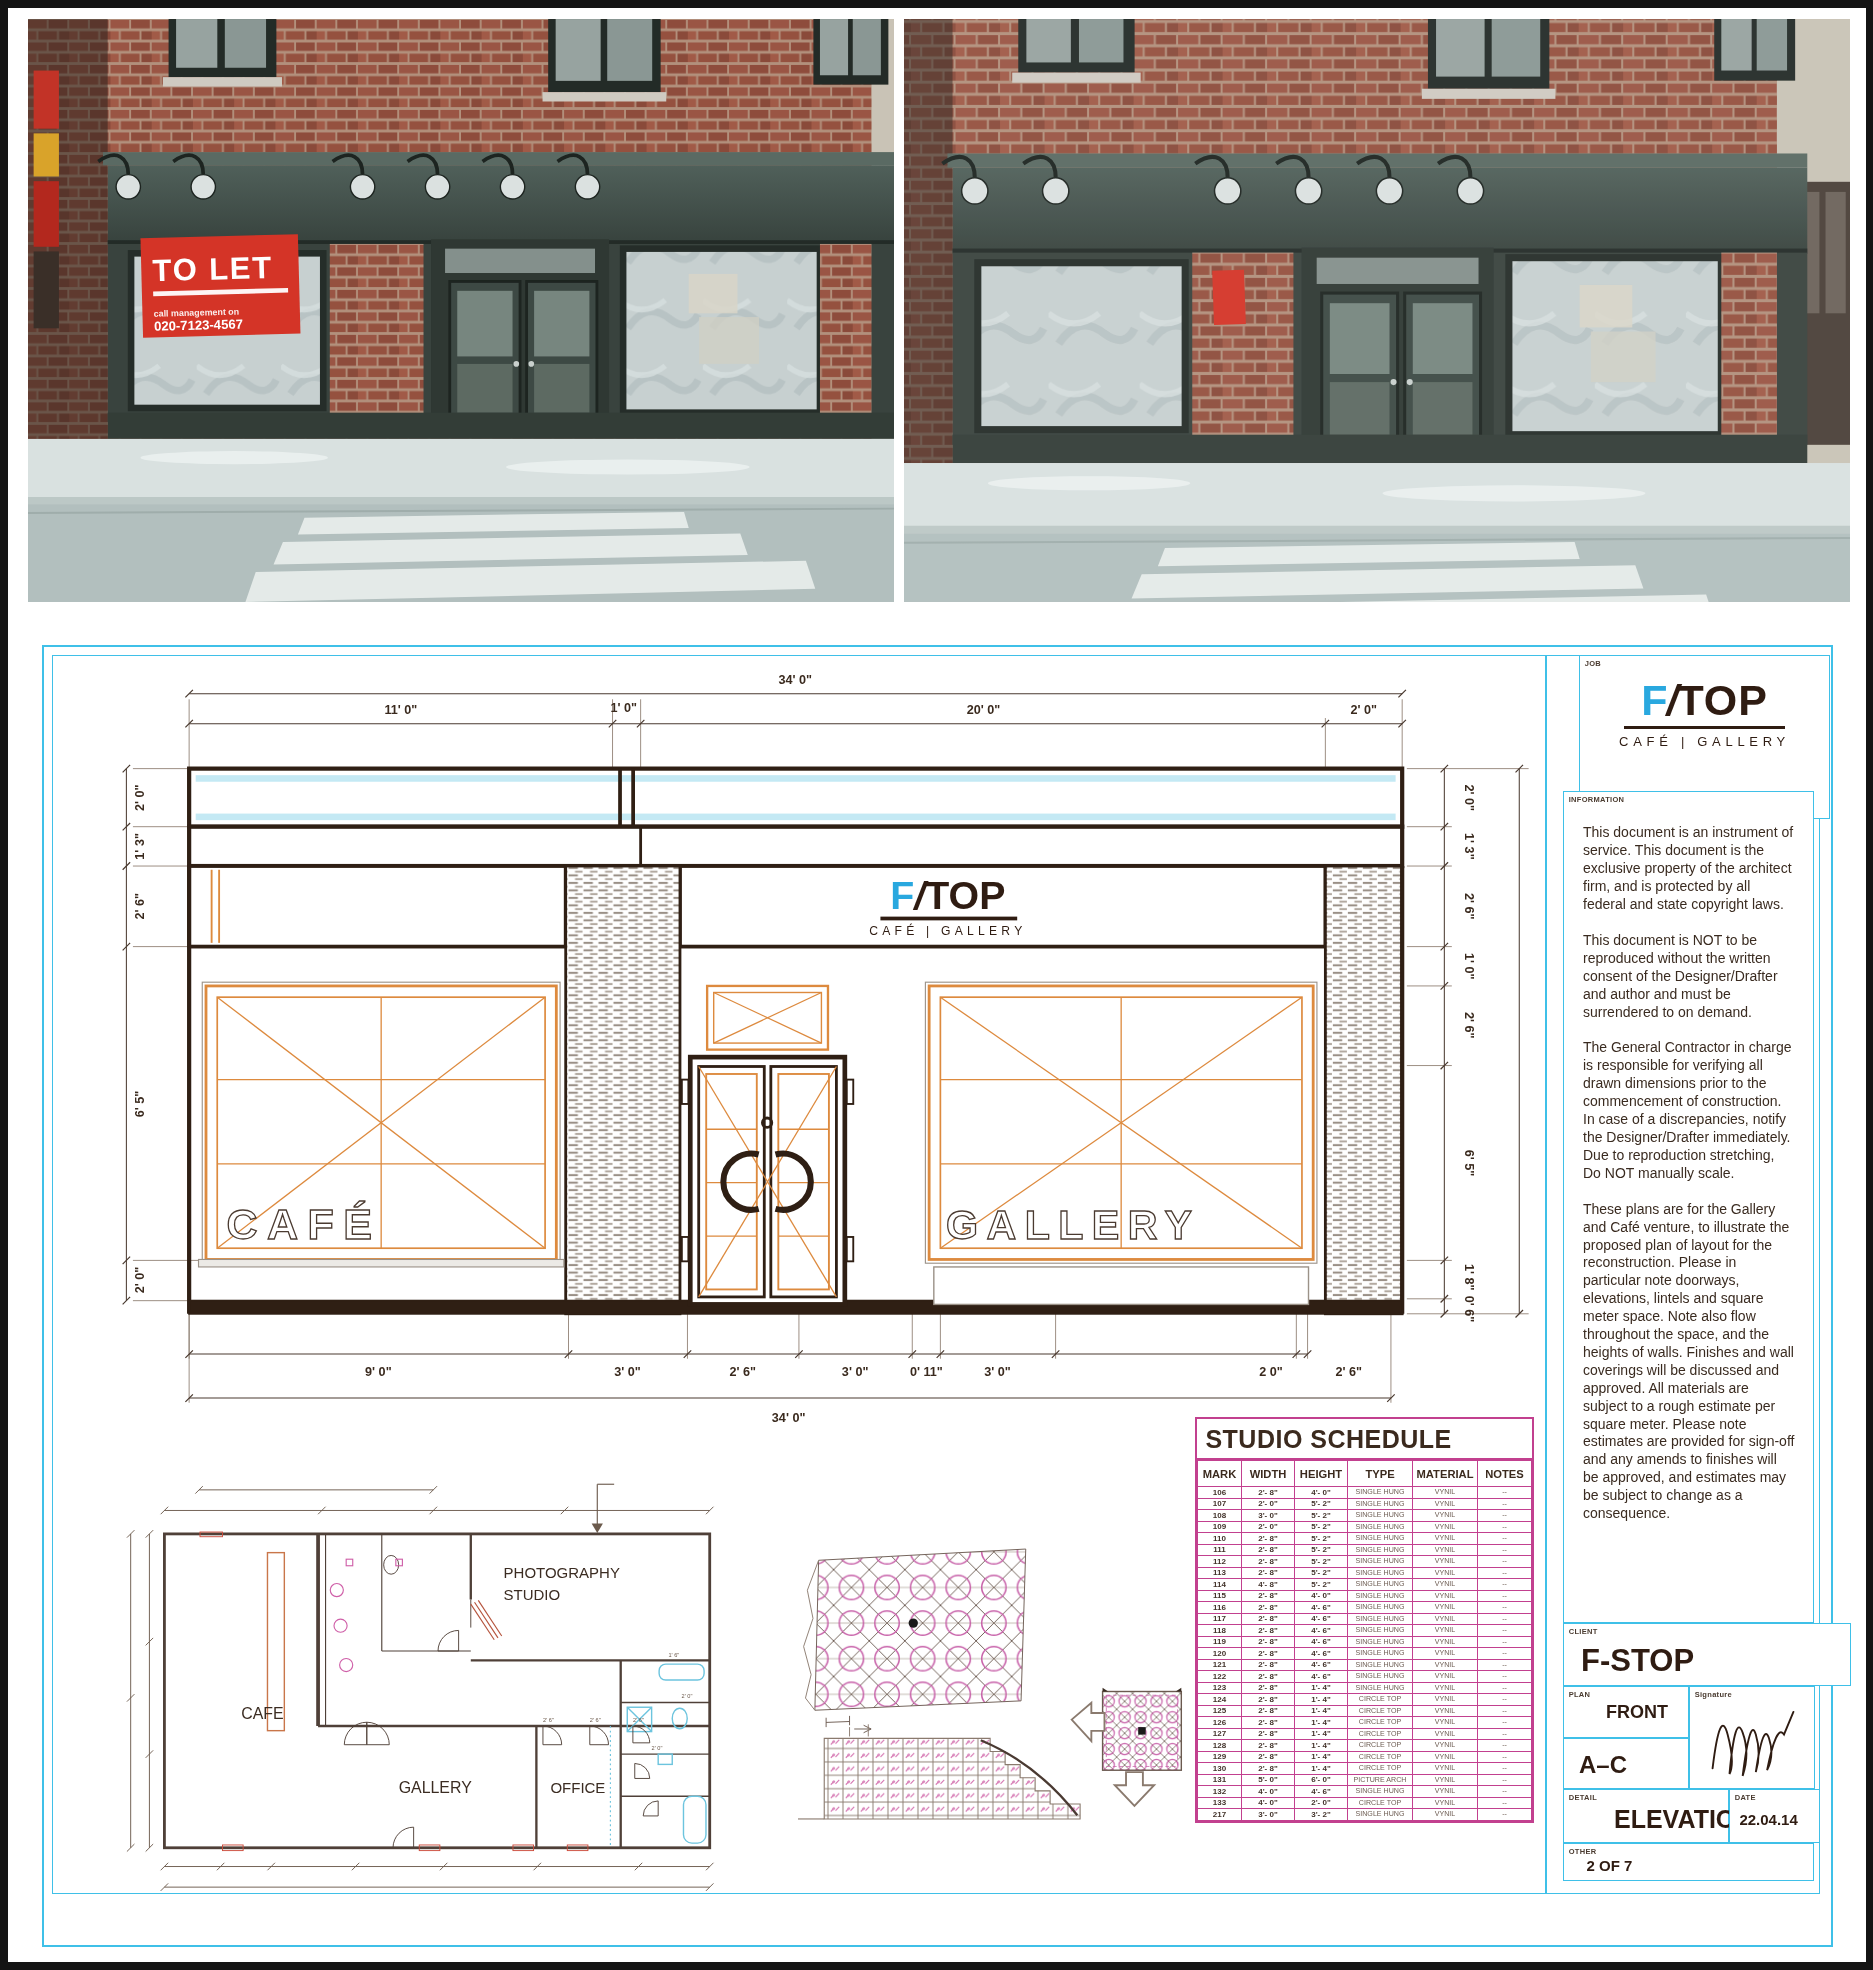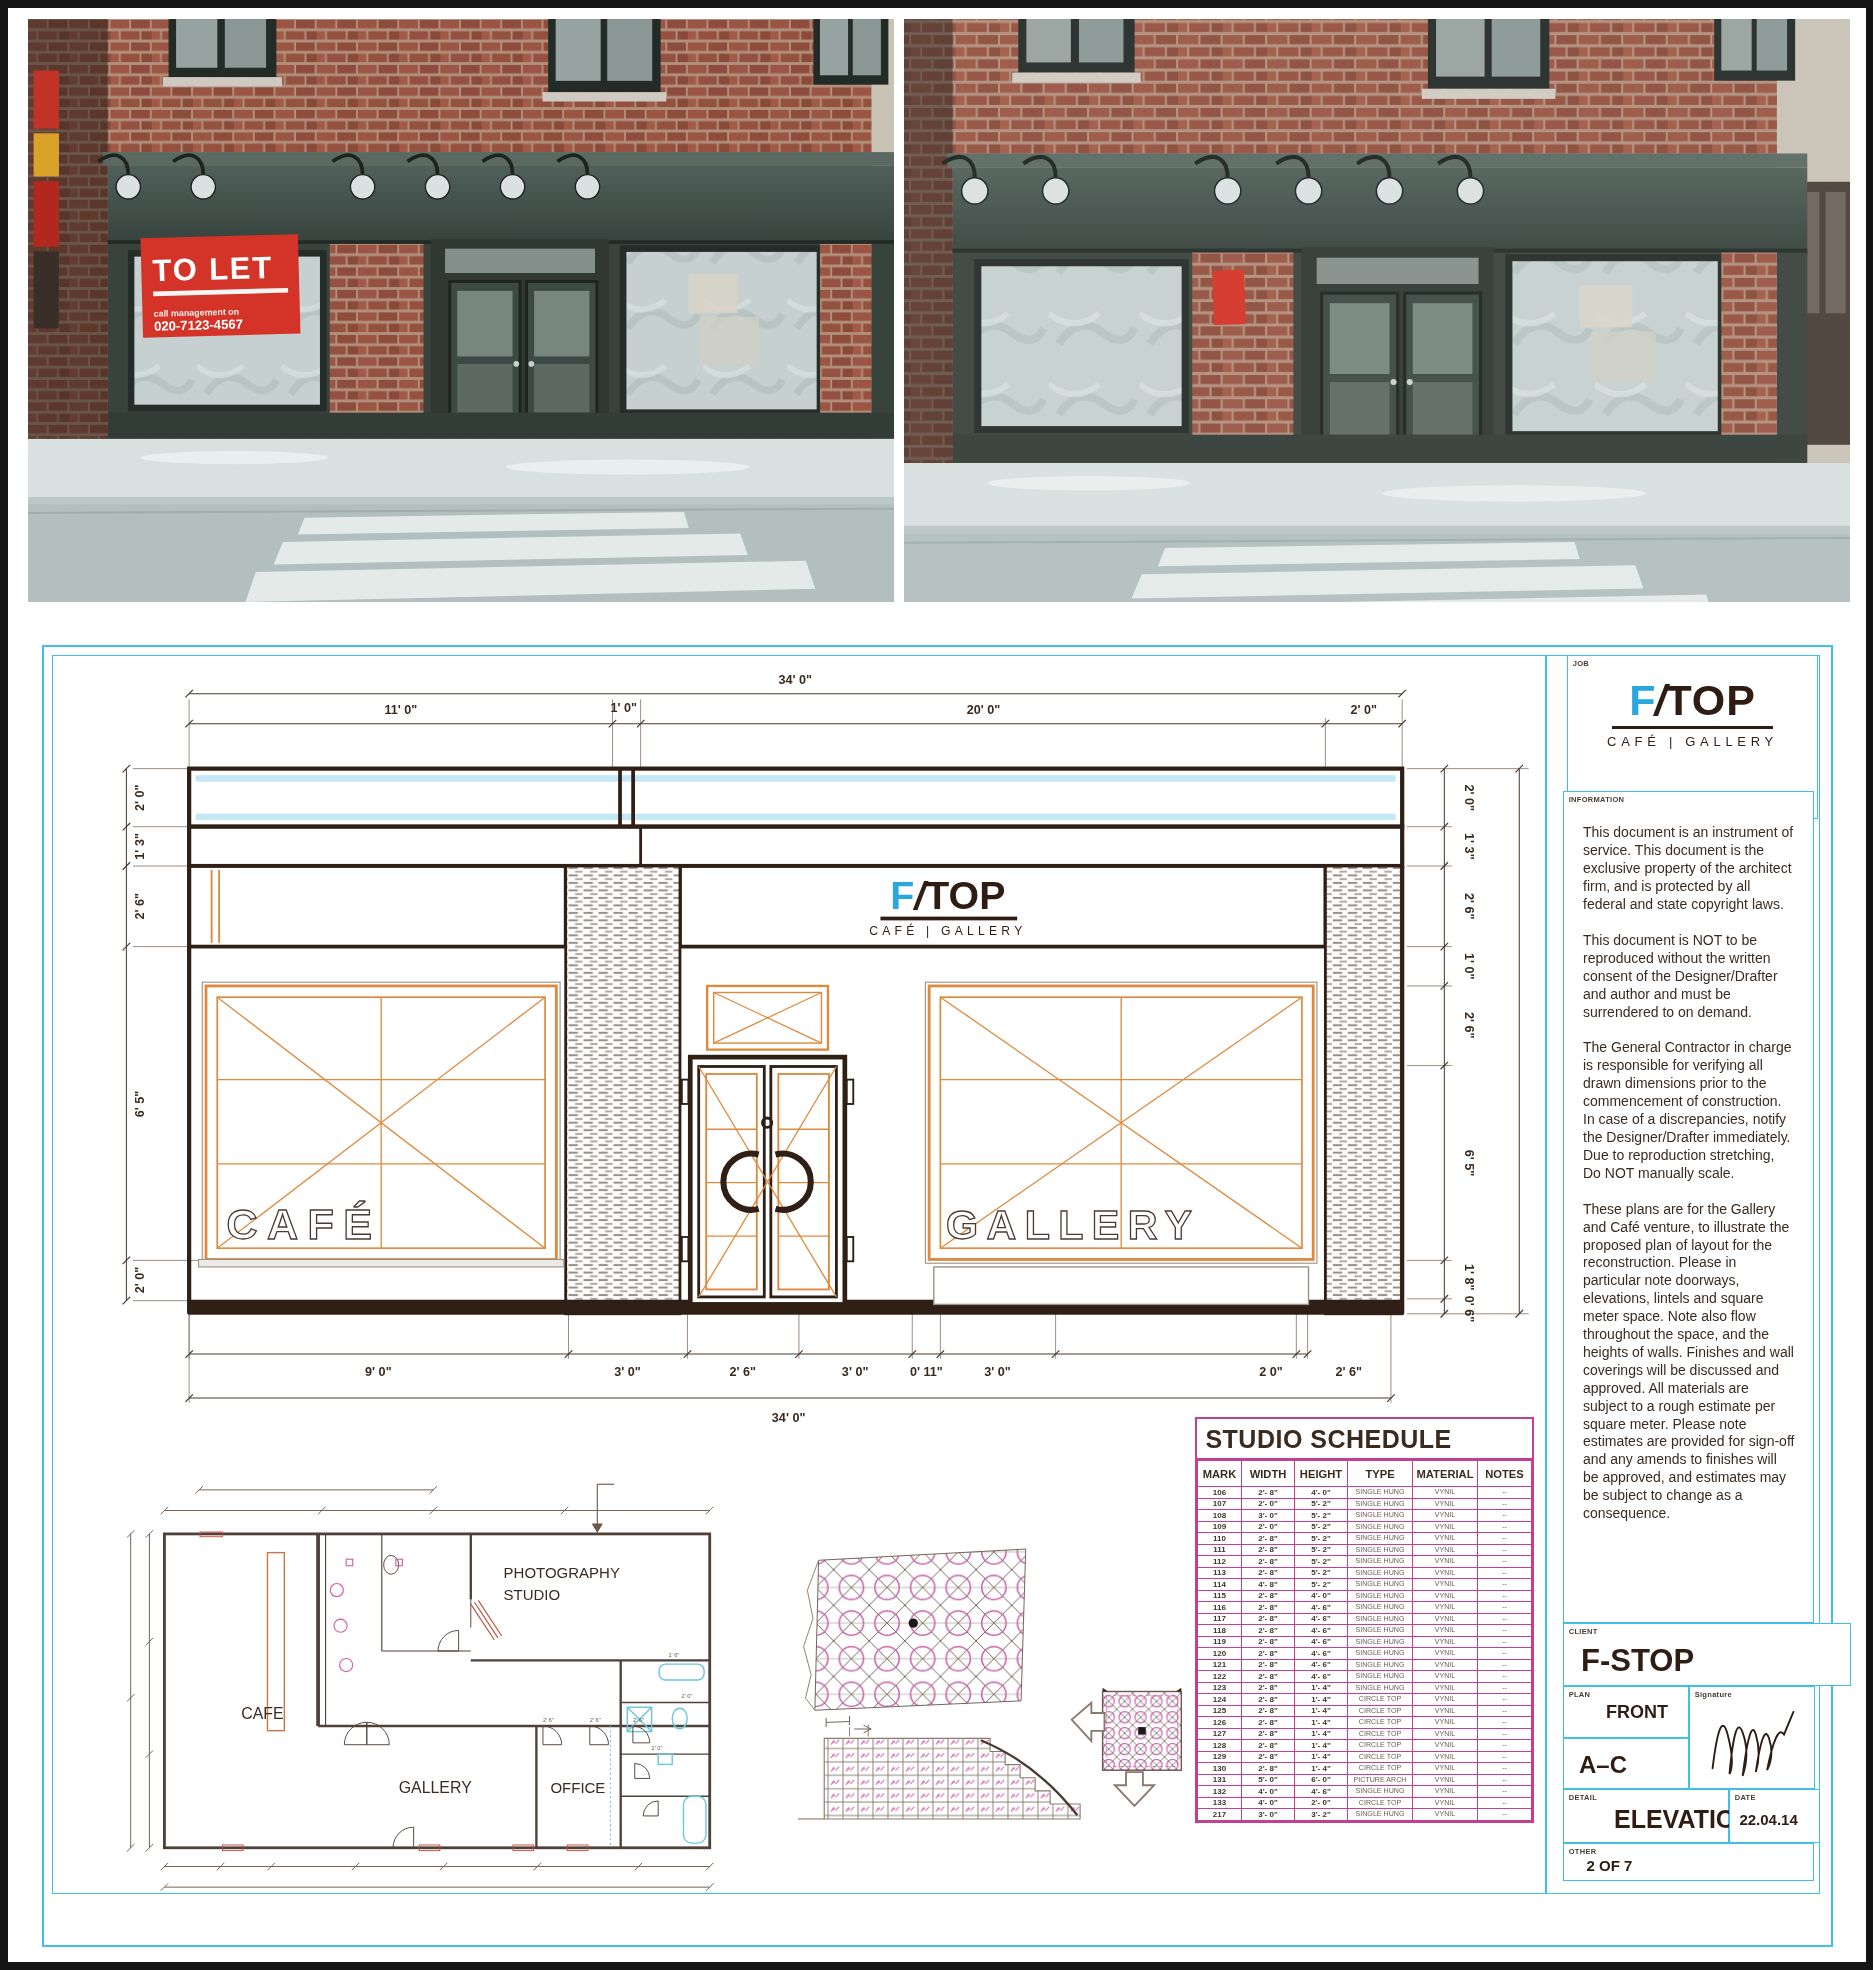--- a/index.html
+++ b/index.html
@@ -23,21 +23,21 @@
   .schedule table{width:100%;border-collapse:collapse;table-layout:fixed;}
   .schedule th{border:1.4px solid #c2408f;font-size:11.2px;font-weight:bold;color:#3b2a1e;
                height:25px;text-align:center;padding:0;}
   .schedule td{border:1.1px solid #c2408f;font-size:8px;font-weight:bold;color:#42322a;
                height:10.5px;text-align:center;padding:0;overflow:hidden;white-space:nowrap;}
   .schedule td.lt{font-weight:normal;font-size:7.1px;color:#6d5c52;}
   
   .tb{position:absolute;left:1519px;top:8.4px;width:251px;height:1226px;}
   .tb .cell{position:absolute;border:1.9px solid #3fc0e8;box-sizing:border-box;background:#fff;}
   .tb .lbl{position:absolute;left:4.7px;top:2.8px;font-size:7.5px;font-weight:bold;color:#4a3b30;letter-spacing:0.3px;}
-  .c-job{left:4px;top:0;width:251px;height:164px;}
+  .c-job{left:16px;top:0;width:251px;height:164px;}
   .c-info{left:0;top:136px;width:251px;height:832px;}
   .c-client{left:0;top:968px;width:288px;height:63px;}
   .c-plan{left:0;top:1031px;width:126px;height:52px;}
   .c-ac{left:0;top:1083px;width:126px;height:51px;}
   .c-sig{left:126px;top:1031px;width:126px;height:103px;}
   .c-detail{left:0;top:1134px;width:166px;height:54px;padding-left:24px;}
   .c-date{left:166px;top:1134px;width:91px;height:54px;}
   .c-other{left:0;top:1188px;width:251px;height:38px;}
   .logo-wrap{text-align:center;margin-top:22.5px;}
   .fstop-logo{font-size:43px;font-weight:800;letter-spacing:0.9px;line-height:1;}

